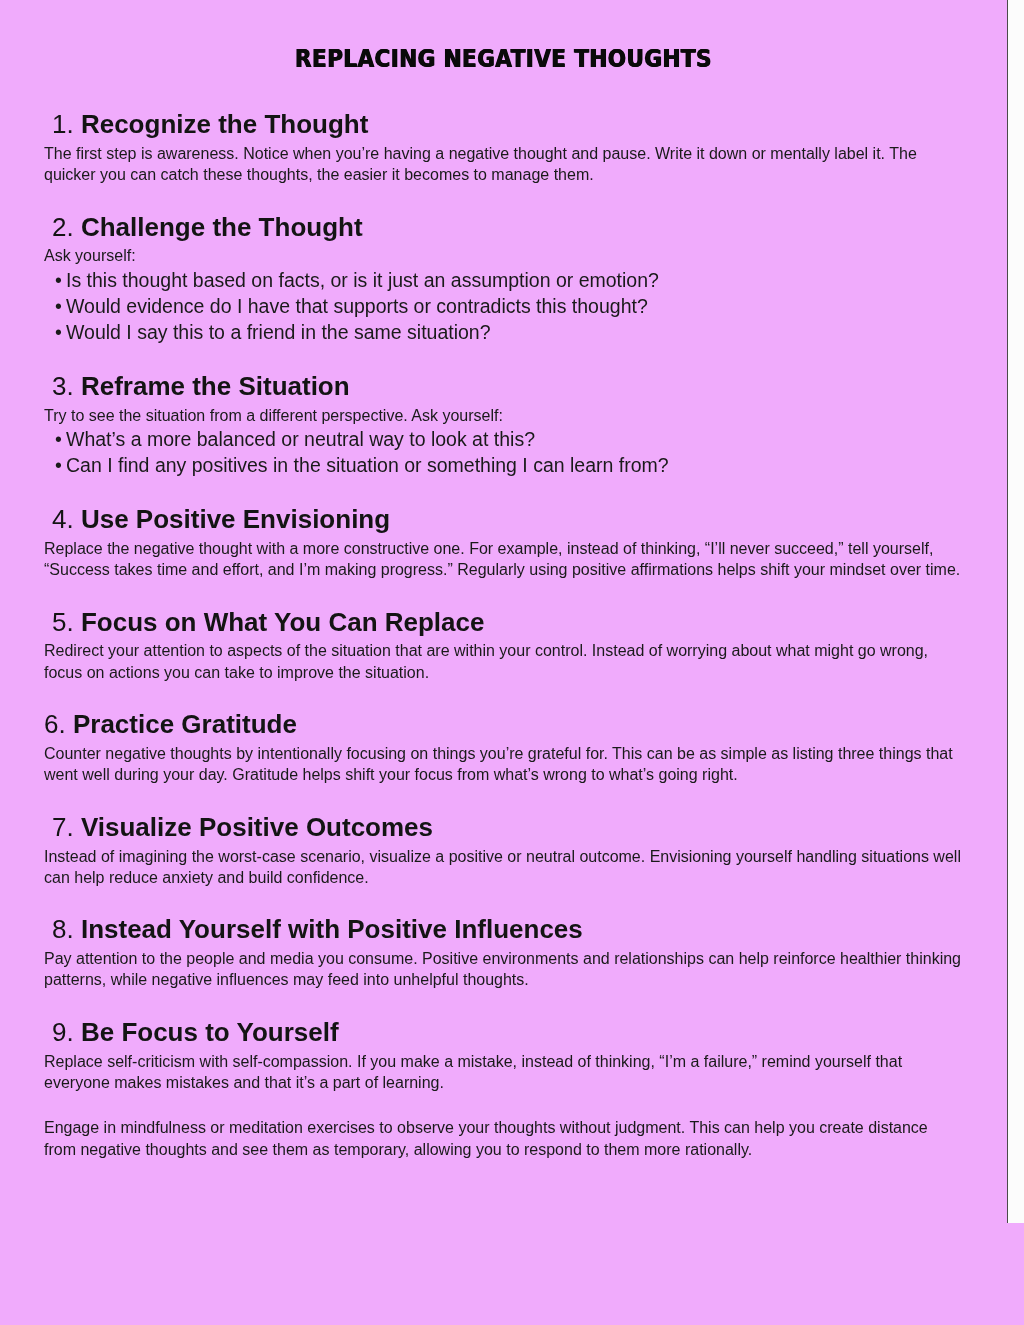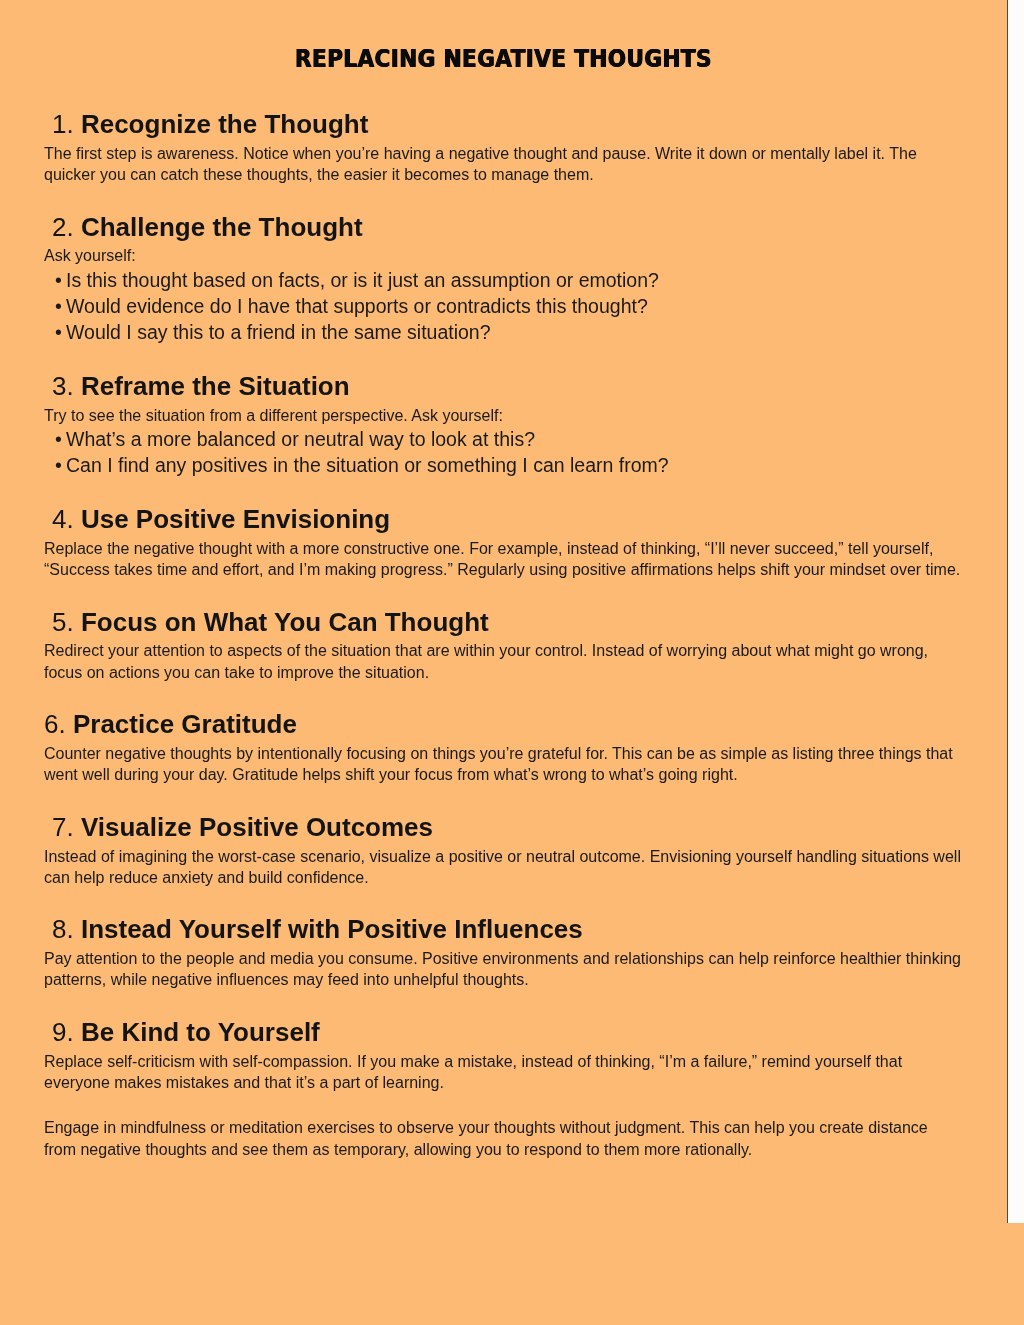--- a/index.html
+++ b/index.html
@@ -5,21 +5,21 @@
   html, body {
     margin: 0;
     padding: 0;
     background: #ffffff;
   }
 
   .page {
     position: relative;
     width: 1024px;
     height: 1325px;
-    background: #fdba74;
+    background: #f0abfc;
     overflow: hidden;
     box-sizing: border-box;
   }
 
   
   .page-edge-rule {
     position: absolute;
     top: 0;
     left: 1007px;
     width: 1px;
@@ -141,37 +141,37 @@
           <ul class="bullet-list">
             <li class="bullet-item"><span class="bullet-glyph">•</span><span>What’s a more balanced or neutral way to look at this?</span></li>
             <li class="bullet-item"><span class="bullet-glyph">•</span><span>Can I find any positives in the situation or something I can learn from?</span></li>
           </ul>
         </div>
         <div class="section">
           <div class="section-heading"><span class="section-number">4.</span> <span class="section-title">Use Positive Envisioning</span></div>
           <p class="section-body">Replace the negative thought with a more constructive one. For example, instead of thinking, “I’ll never succeed,” tell yourself, “Success takes time and effort, and I’m making progress.” Regularly using positive affirmations helps shift your mindset over time.</p>
         </div>
         <div class="section">
-          <div class="section-heading"><span class="section-number">5.</span> <span class="section-title">Focus on What You Can Thought</span></div>
+          <div class="section-heading"><span class="section-number">5.</span> <span class="section-title">Focus on What You Can Replace</span></div>
           <p class="section-body">Redirect your attention to aspects of the situation that are within your control. Instead of worrying about what might go wrong, focus on actions you can take to improve the situation.</p>
         </div>
         <div class="section no-indent">
           <div class="section-heading"><span class="section-number">6.</span> <span class="section-title">Practice Gratitude</span></div>
           <p class="section-body">Counter negative thoughts by intentionally focusing on things you’re grateful for. This can be as simple as listing three things that went well during your day. Gratitude helps shift your focus from what’s wrong to what’s going right.</p>
         </div>
         <div class="section">
           <div class="section-heading"><span class="section-number">7.</span> <span class="section-title">Visualize Positive Outcomes</span></div>
           <p class="section-body">Instead of imagining the worst-case scenario, visualize a positive or neutral outcome. Envisioning yourself handling situations well can help reduce anxiety and build confidence.</p>
         </div>
         <div class="section">
           <div class="section-heading"><span class="section-number">8.</span> <span class="section-title">Instead Yourself with Positive Influences</span></div>
           <p class="section-body">Pay attention to the people and media you consume. Positive environments and relationships can help reinforce healthier thinking patterns, while negative influences may feed into unhelpful thoughts.</p>
         </div>
         <div class="section">
-          <div class="section-heading"><span class="section-number">9.</span> <span class="section-title">Be Kind to Yourself</span></div>
+          <div class="section-heading"><span class="section-number">9.</span> <span class="section-title">Be Focus to Yourself</span></div>
           <p class="section-body">Replace self-criticism with self-compassion. If you make a mistake, instead of thinking, “I’m a failure,” remind yourself that everyone makes mistakes and that it’s a part of learning.</p>
         </div>
         <div class="section">
           <p class="section-body">Engage in mindfulness or meditation exercises to observe your thoughts without judgment. This can help you create distance from negative thoughts and see them as temporary, allowing you to respond to them more rationally.</p>
         </div>
       </div>
 
   </div>
 </div>
 

